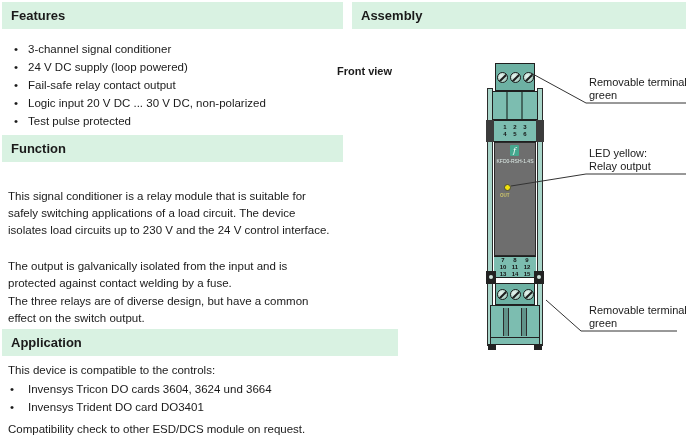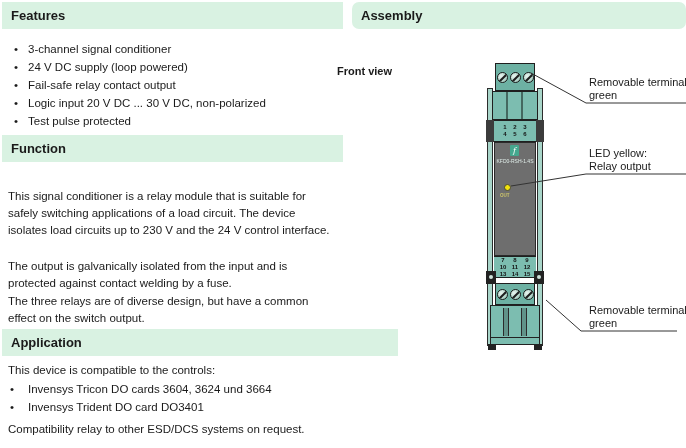--- a/index.html
+++ b/index.html
@@ -101,23 +101,23 @@
     <span>Application</span>
   </div>
 
   <div class="abs body-text" style="left:8px;top:362px;width:328px;">This device is compatible to the controls:</div>
 
   <div class="abs bullet-list app-list" style="left:8px;top:380px;width:330px;">
       <div class="list-item">Invensys Tricon DO cards 3604, 3624 und 3664</div>
       <div class="list-item">Invensys Trident DO card DO3401</div>
     </div>
 
-  <div class="abs body-text" style="left:8px;top:421px;width:328px;">Compatibility relay to other ESD/DCS systems on request.</div>
-
-  <div class="section-bar" style="left:352px;top:2px;width:334px;padding-left:9px;border-radius:7px;">
+  <div class="abs body-text" style="left:8px;top:421px;width:328px;">Compatibility check to other ESD/DCS module on request.</div>
+
+  <div class="section-bar" style="left:352px;top:2px;width:334px;padding-left:9px;">
     <span>Assembly</span>
   </div>
 
   <div class="abs front-view" style="left:337px;top:65px;">Front view</div>
 
   <div class="device">
     <div class="rail left"></div>
     <div class="rail right"></div>
     <div class="flank left"></div>
     <div class="flank right"></div>

